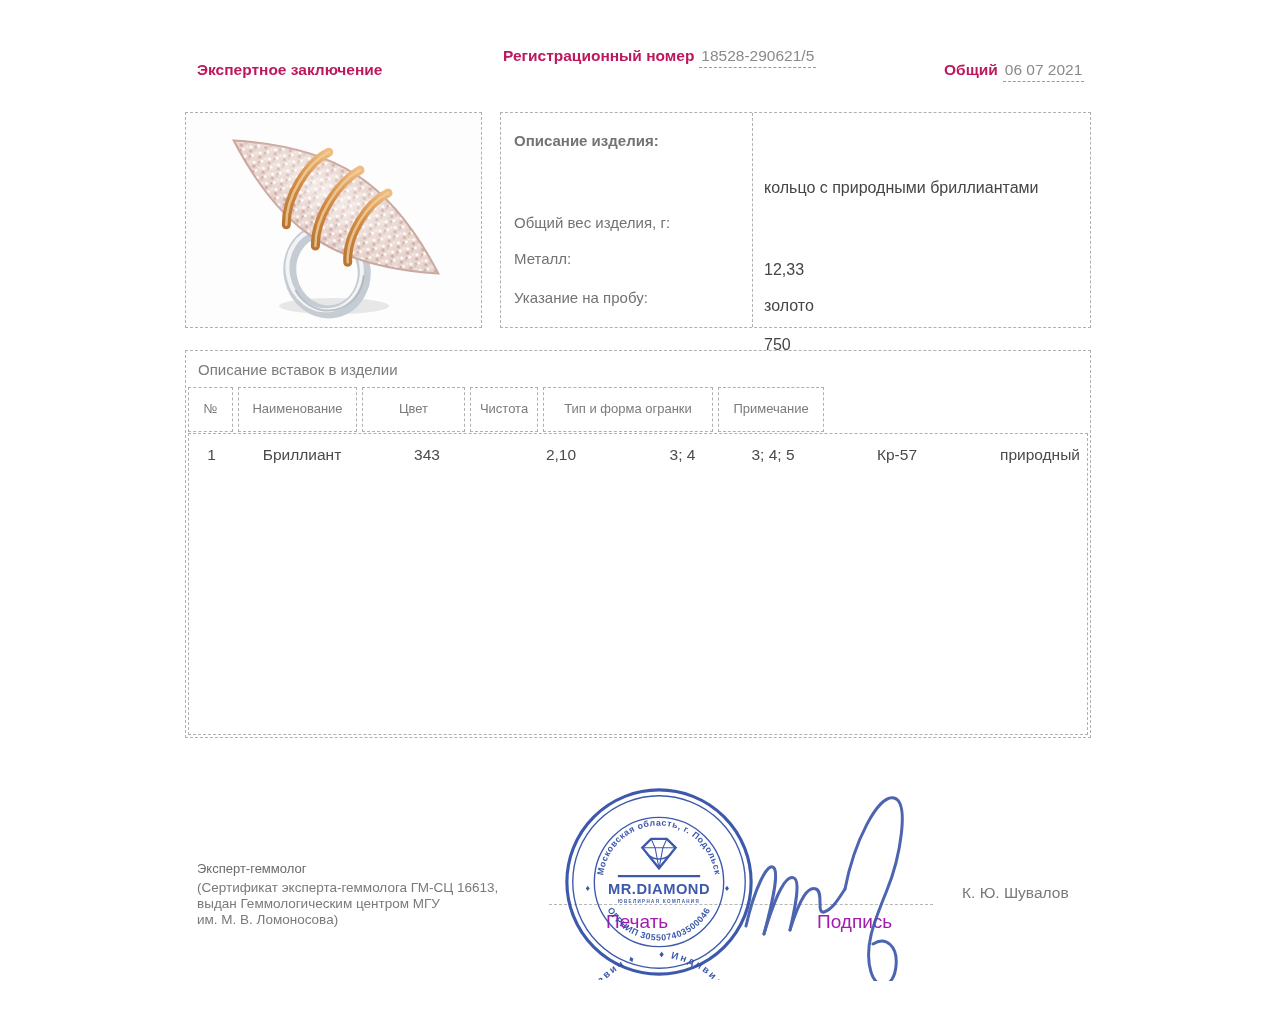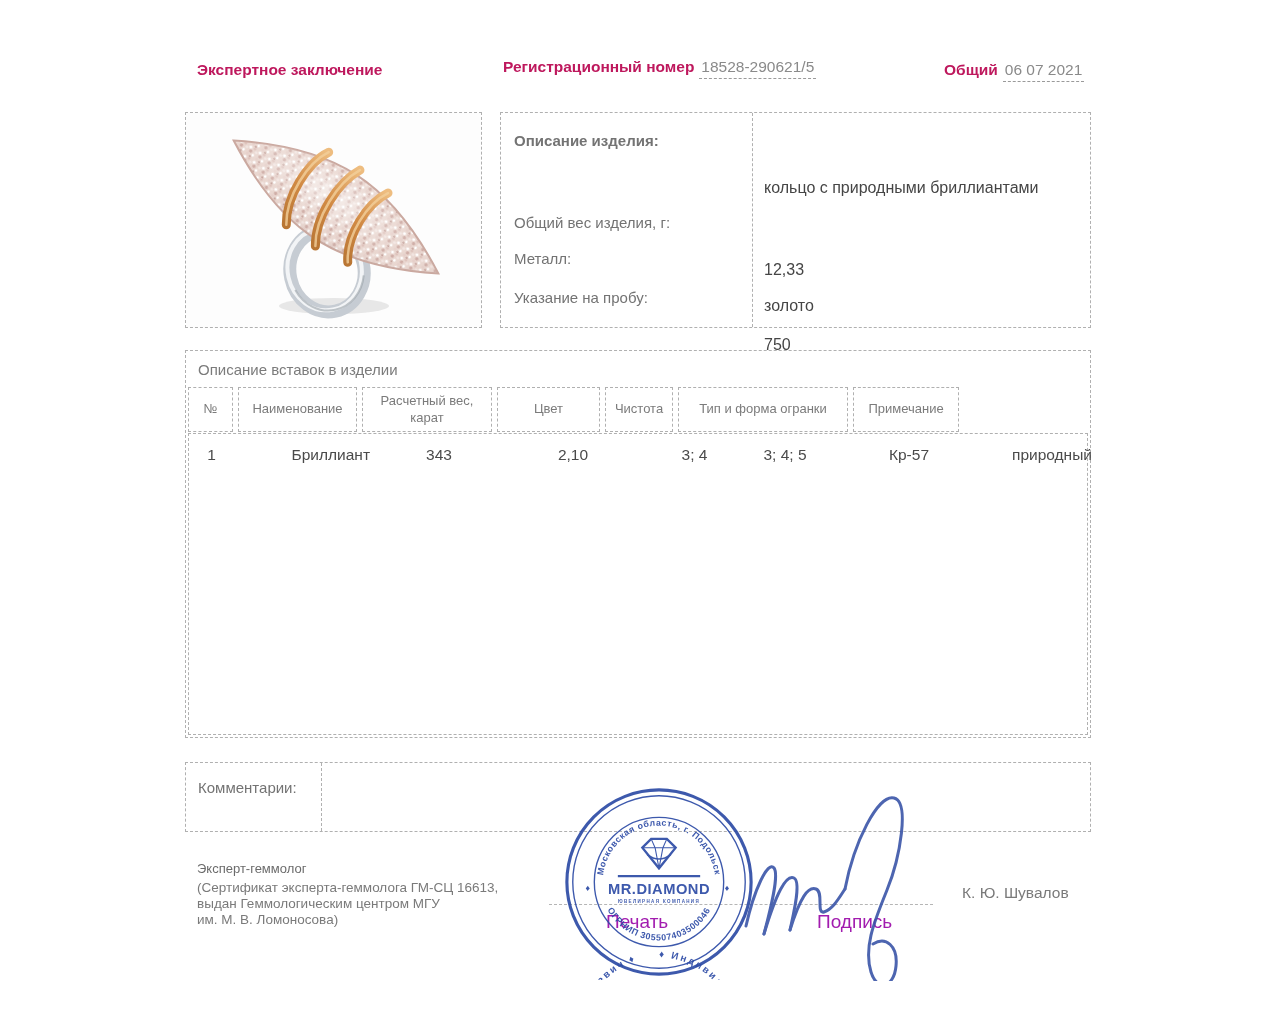--- a/index.html
+++ b/index.html
@@ -17,42 +17,42 @@
   .desc-divider{position:absolute;left:251px;top:0;bottom:0;border-left:1px dashed #b0b0b0;}
   
   .tbl-title{position:absolute;left:12px;top:10px;font-size:15px;color:#7b7b7b;}
   .hrow,.drow{position:absolute;left:2px;display:flex;gap:5px;}
   .hcell{box-sizing:border-box;border:1px dashed #b0b0b0;height:45px;display:flex;
          align-items:center;justify-content:center;text-align:center;
          font-size:13px;color:#7b7b7b;line-height:1.3;padding:0 4px;}
   .dcell{box-sizing:border-box;font-size:15.5px;color:#4a4a4a;text-align:center;}
   .w0{width:45px}.w1{width:119px}.w2{width:128px}.w3{width:130px}
   .w4{width:103px}.w5{width:68px}.w6{width:170px}.w7{width:106px}
-  .dcell.left{text-align:right;padding-left:7px;margin-left:12px;}
+  .dcell.left{text-align:center;padding-left:7px;}
   
   .com-label{position:absolute;left:12px;top:16px;font-size:15px;color:#737373;}
   .com-divider{position:absolute;left:135px;top:0;bottom:0;border-left:1px dashed #b0b0b0;}
   
   .expert-role{font-size:13px;color:#6b6b6b;margin:0 0 4px 0;}
   .cert-line{font-size:13.5px;color:#7a7a7a;line-height:16px;}
   .caption{position:absolute;font-size:19px;color:#a21caf;z-index:1;}
   .seal-line{position:absolute;border-top:1px dashed #b5b5b5;z-index:0;}
   .expert-name{position:absolute;font-size:15.5px;color:#7a7a7a;z-index:4;}
   .stamp-svg{position:absolute;z-index:2;}
   .sign-svg{position:absolute;z-index:3;}
 </style>
 </head>
 <body>
 
 <div class="page">
 
   <div class="abs hdr" style="left:197px;top:61px;">
     <b>Экспертное заключение</b>
   </div>
-  <div class="abs hdr" style="left:503px;top:58px;text-align:right;">
+  <div class="abs hdr" style="left:503px;top:47px;text-align:right;">
     <b>Регистрационный номер</b><span class="uline">18528-290621/5</span>
   </div>
   <div class="abs hdr" style="left:944px;top:61px;">
     <b>Общий</b><span class="uline">06 07 2021</span>
   </div>
 
   <div class="abs dashed" style="left:185px;top:112px;width:297px;height:216px;">
     <svg width="295" height="214" viewBox="0 0 295 214">
       <defs>
         <pattern id="pave" width="11" height="11" patternUnits="userSpaceOnUse">
@@ -110,45 +110,39 @@
     <div class="desc-value" style="top:136px;">золото</div>
     <div class="desc-label" style="top:176px;">Указание на пробу:</div>
     <div class="desc-value" style="top:175px;">750</div>
   </div>
 
   <div class="abs dashed" style="left:185px;top:350px;width:906px;height:388px;">
     <div class="tbl-title">Описание вставок в изделии</div>
     <div class="hrow" style="top:36px;">
       <div class="hcell w0">№</div>
       <div class="hcell w1">Наименование</div>
-      <div class="hcell w3">Расчетный вес, карат</div>
       <div class="hcell w4">Цвет</div>
       <div class="hcell w5">Чистота</div>
       <div class="hcell w6">Тип и форма огранки</div>
       <div class="hcell w7">Примечание</div>
     </div>
     <div class="abs dashed" style="left:2px;top:82px;width:900px;height:302px;">
       <div class="drow" style="top:12px;left:0;">
         <div class="dcell w0">1</div>
         <div class="dcell w1 left">Бриллиант</div>
         <div class="dcell w2">343</div>
         <div class="dcell w3">2,10</div>
         <div class="dcell w4">3; 4</div>
         <div class="dcell w5">3; 4; 5</div>
         <div class="dcell w6">Кр-57</div>
         <div class="dcell w7">природный</div>
       </div>
     </div>
   </div>
 
-  <div class="abs dashed" style="left:185px;top:762px;width:906px;height:70px;">
-    <div class="com-divider"></div>
-    <div class="com-label">Комментарии:</div>
-    <div class="abs" style="left:145px;top:16px;font-size:15px;color:#454545;"></div>
-  </div>
 
   <div class="abs" style="left:197px;top:861px;">
     <div class="expert-role">Эксперт-геммолог</div>
     <div class="cert-line">(Сертификат эксперта-геммолога ГМ-СЦ 16613,</div>
     <div class="cert-line">выдан Геммологическим центром МГУ</div>
     <div class="cert-line">им. М. В. Ломоносова)</div>
   </div>
 
   <div class="seal-line" style="left:549px;top:904px;width:384px;"></div>
   <div class="caption" style="left:606px;top:911px;">Печать</div>

